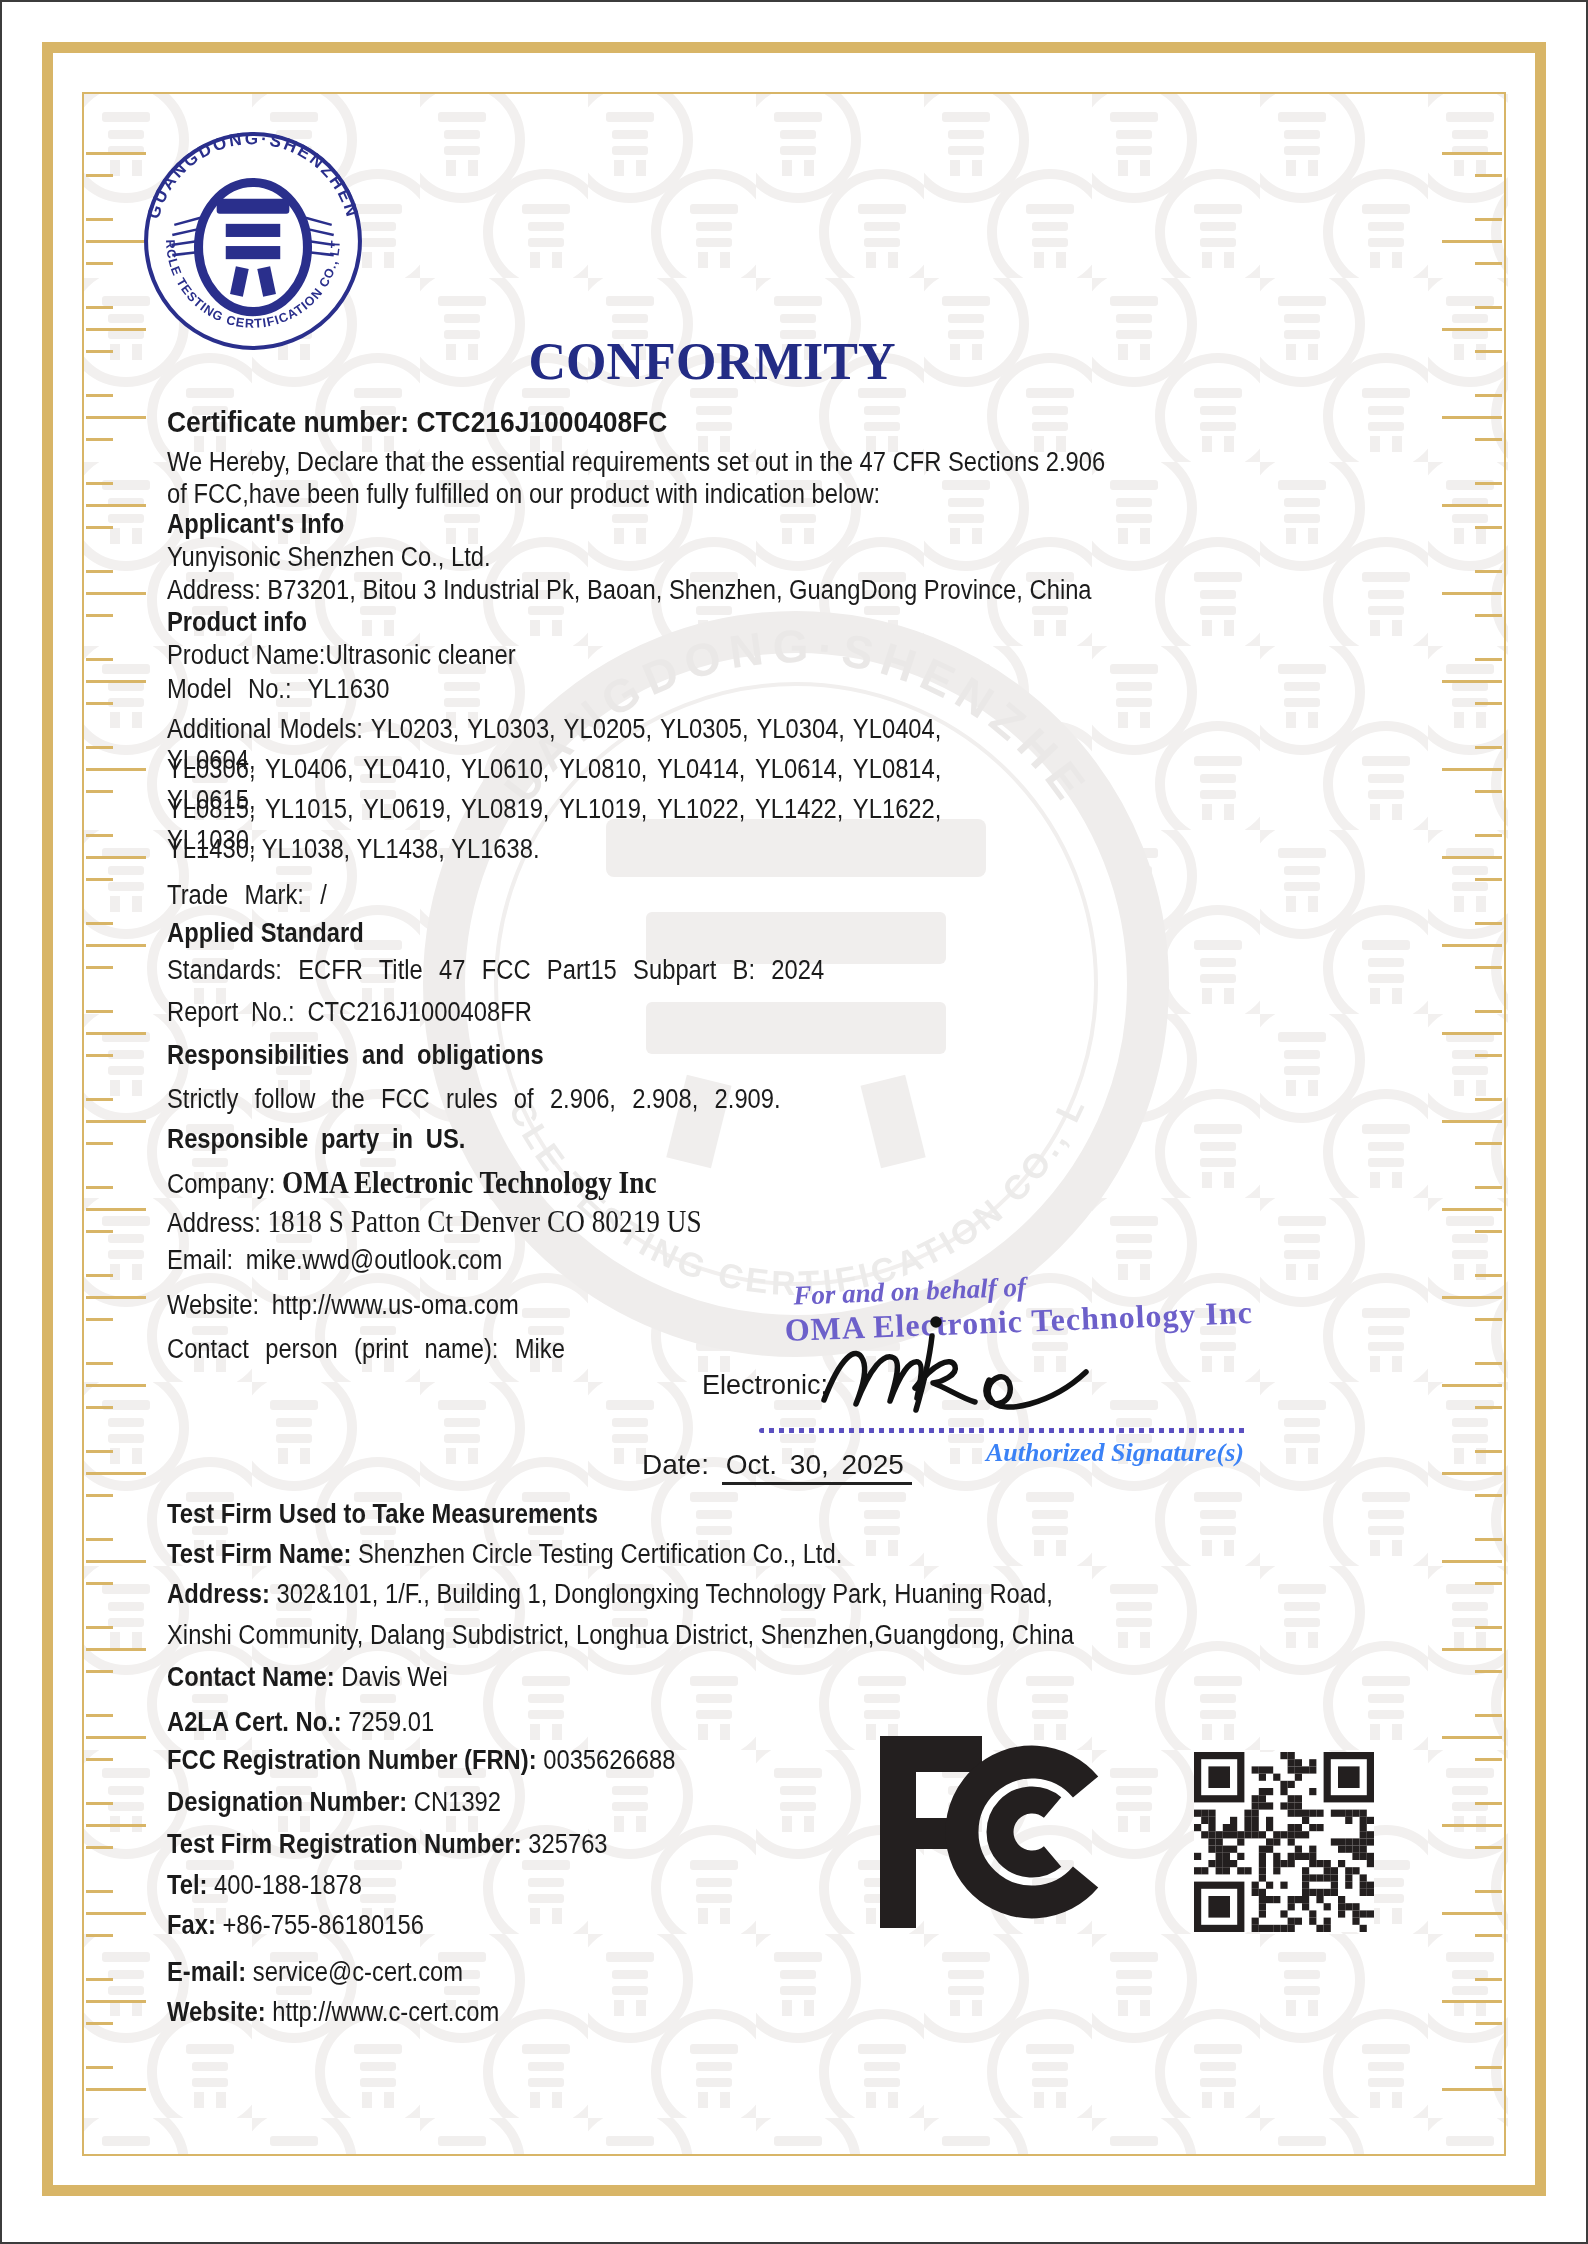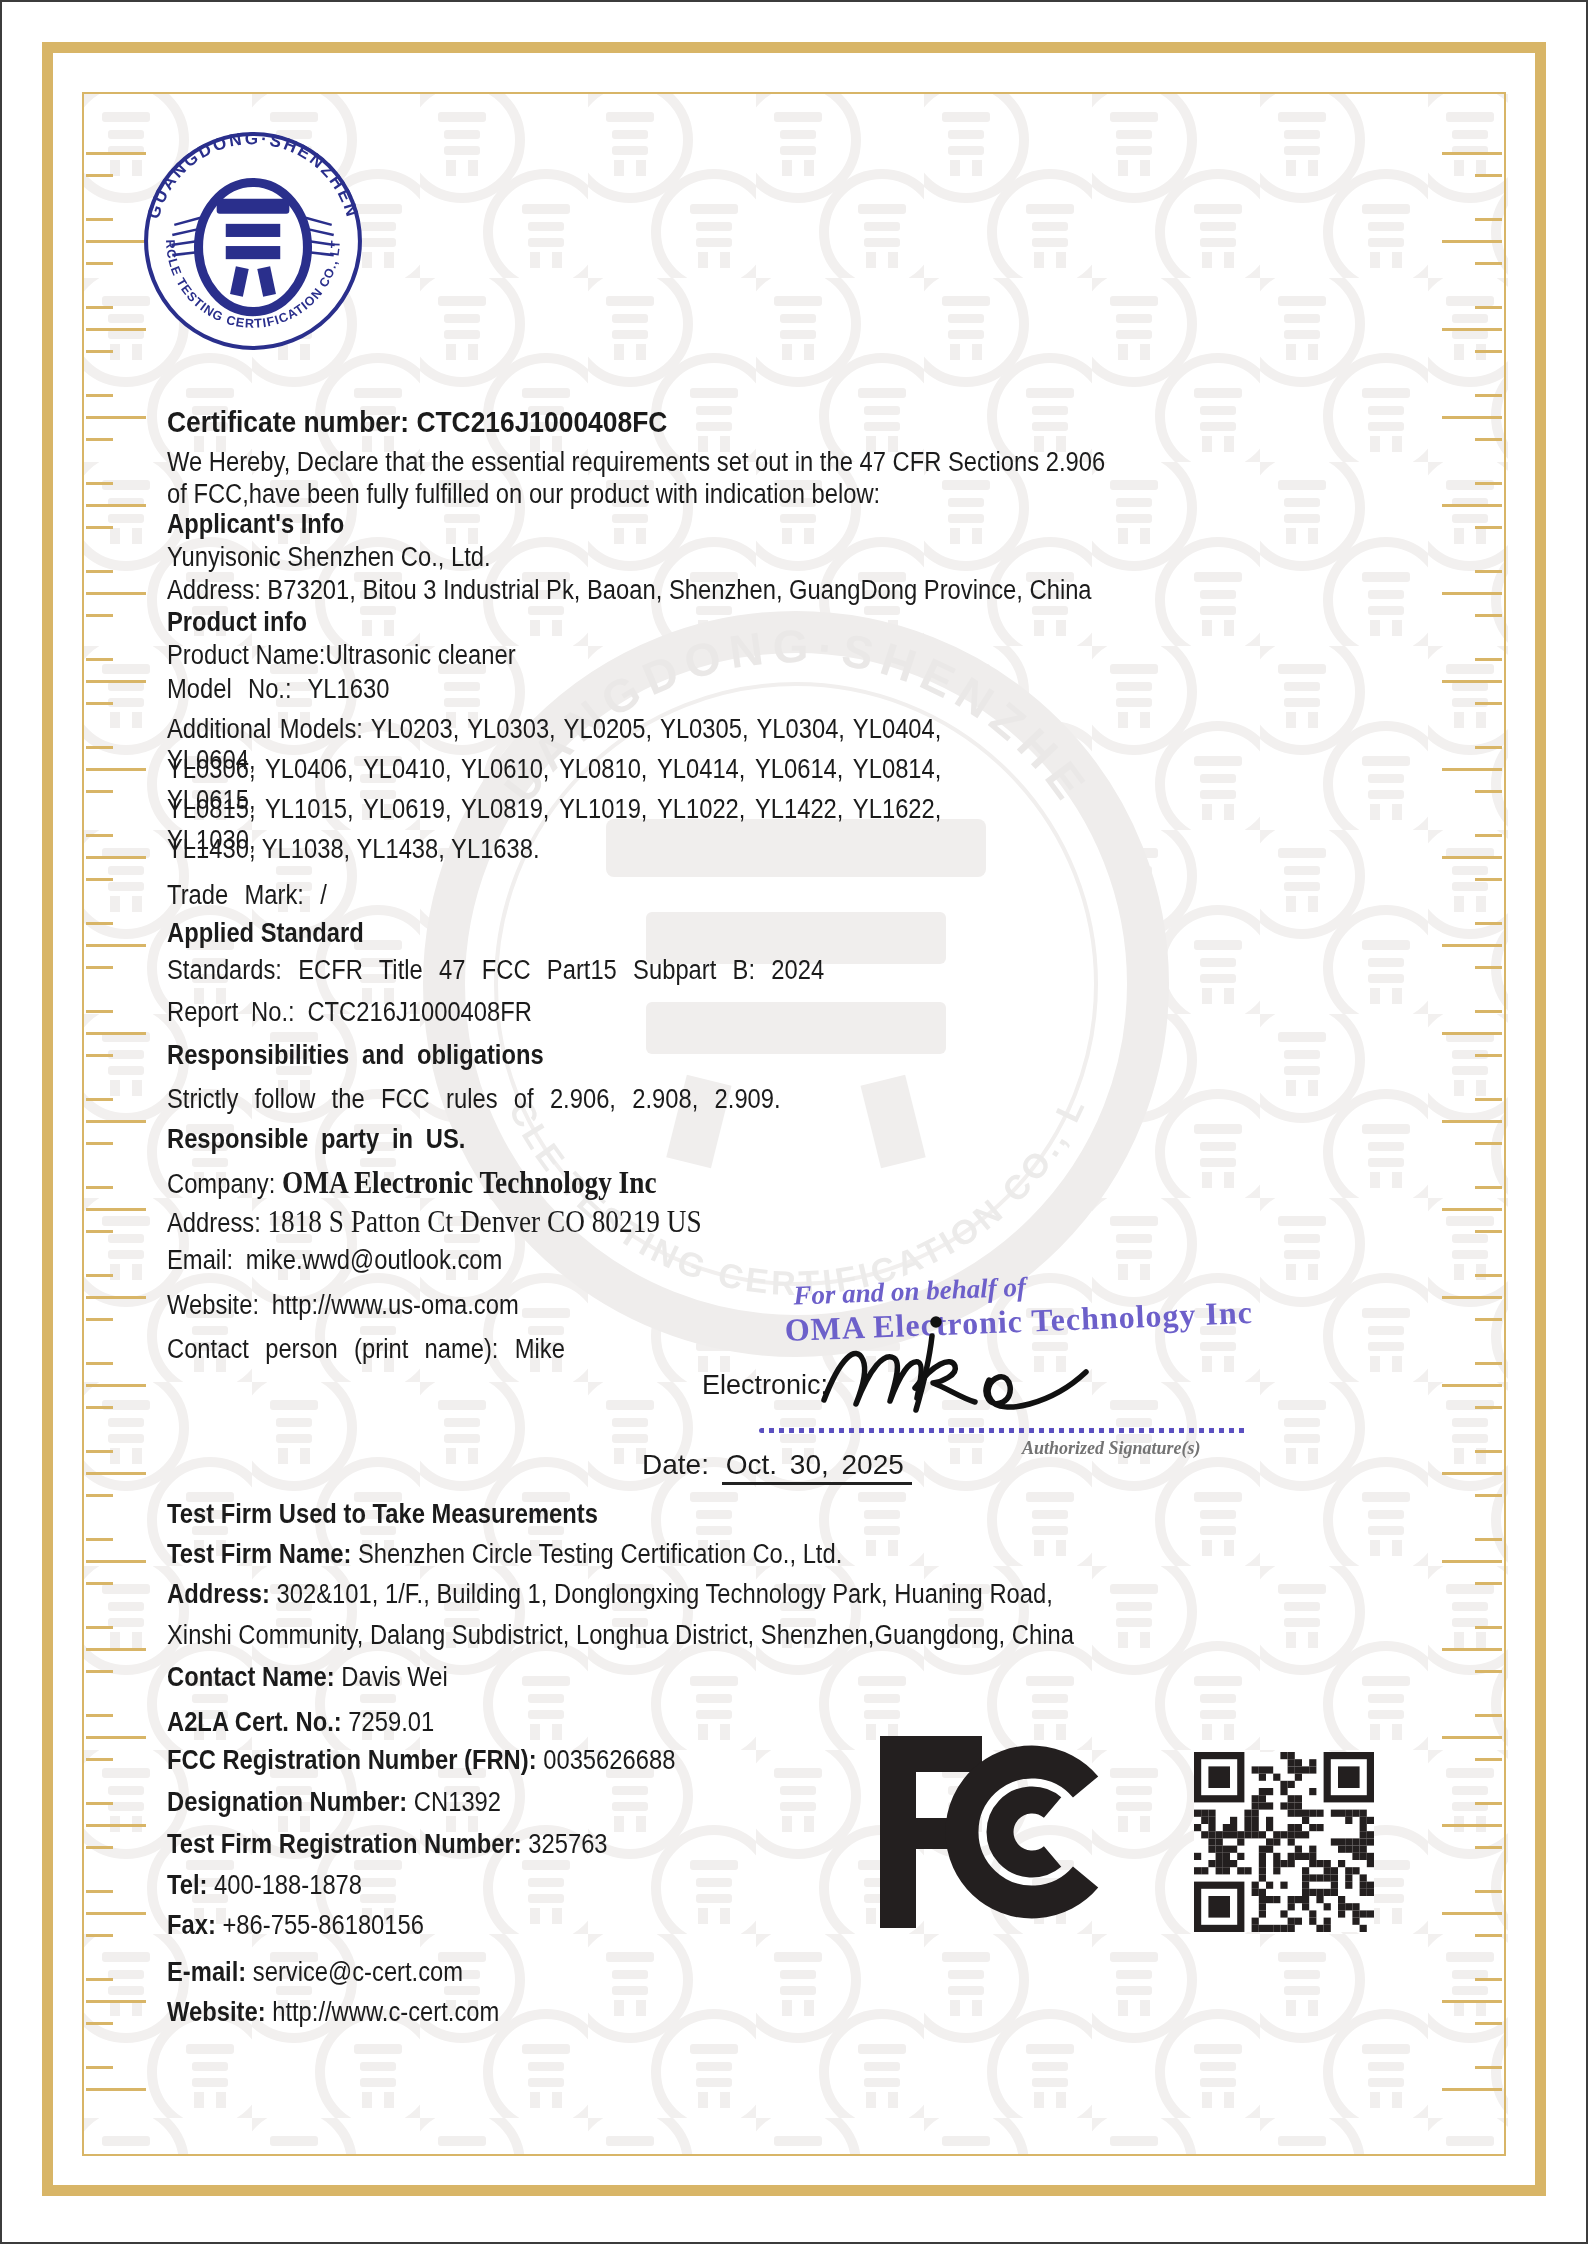--- a/index.html
+++ b/index.html
@@ -30,22 +30,22 @@
   .title{position:absolute;z-index:2;color:#232c85;font-family:"Liberation Serif",serif;
          font-weight:bold;font-size:52px;white-space:nowrap;text-align:center;}
   .stamp{position:absolute;left:782px;top:1270px;z-index:3;color:#6d60ca;
          transform:rotate(-2.2deg);white-space:nowrap;}
   .stamp .s1{font-family:"Liberation Serif",serif;font-style:italic;font-weight:bold;font-size:27px;margin-left:10px;}
   .stamp .s2{font-family:"Liberation Serif",serif;font-weight:600;font-size:32px;letter-spacing:1px;}
   .sig-label{position:absolute;left:700px;top:1368px;font-size:27px;z-index:2;}
   .sig-svg{position:absolute;left:810px;top:1298px;z-index:3;}
   .dots{position:absolute;left:757px;top:1426px;width:490px;height:5px;z-index:3;border-radius:3px;
         background:repeating-linear-gradient(90deg,#5b50c0 0 5px,transparent 5px 10px);}
-  .auth{position:absolute;left:1020px;top:1436px;z-index:4;color:#737373;white-space:nowrap;
-        font-family:"Liberation Serif",serif;font-style:italic;font-weight:bold;font-size:18px;}
+  .auth{position:absolute;left:984px;top:1436px;z-index:4;color:#3b82f6;white-space:nowrap;
+        font-family:"Liberation Serif",serif;font-style:italic;font-weight:bold;font-size:26px;}
   .date-line{position:absolute;left:640px;top:1447px;font-size:28px;word-spacing:5px;z-index:2;white-space:nowrap;}
   .date-val{border-bottom:3px solid #222;padding:0 8px 2px 4px;}
   .fcc{position:absolute;left:878px;top:1730px;z-index:2;}
   .qr{position:absolute;left:1192px;top:1750px;z-index:2;}
   .seal{position:absolute;left:138px;top:126px;z-index:2;}
 </style>
 </head>
 <body>
 
 <div class="page">
@@ -125,20 +125,21 @@
     <ellipse cx="112" cy="118" rx="54" ry="64" fill="#ffffff" stroke="#2a2f8c" stroke-width="9"></ellipse>
     <g fill="#2a2f8c">
       <rect x="76" y="70" width="72" height="15" rx="3"></rect>
       <rect x="85" y="95" width="54" height="13"></rect>
       <rect x="85" y="117" width="54" height="13"></rect>
       <rect x="92" y="138" width="13" height="28" transform="rotate(12 98 152)"></rect>
       <rect x="119" y="138" width="13" height="28" transform="rotate(-12 126 152)"></rect>
     </g>
   </svg>
 
+  <div class="title" style="left:330px;top:330px;width:760px;">CONFORMITY</div>
 
   <div class="ln cert" style="top:403px;">Certificate number: CTC216J1000408FC</div>
   <div class="ln" style="top:445px;">We Hereby, Declare that the essential requirements set out in the 47 CFR Sections 2.906</div>
   <div class="ln" style="top:477px;">of FCC,have been fully fulfilled on our product with indication below:</div>
   <div class="ln b" style="top:507px;">Applicant's Info</div>
   <div class="ln" style="top:540px;">Yunyisonic Shenzhen Co., Ltd.</div>
   <div class="ln" style="top:573px;">Address: B73201, Bitou 3 Industrial Pk, Baoan, Shenzhen, GuangDong Province, China</div>
   <div class="ln b" style="top:605px;">Product info</div>
   <div class="ln" style="top:638px;">Product Name:Ultrasonic cleaner</div>
   <div class="ln ws2" style="top:672px;">Model No.: YL1630</div>

